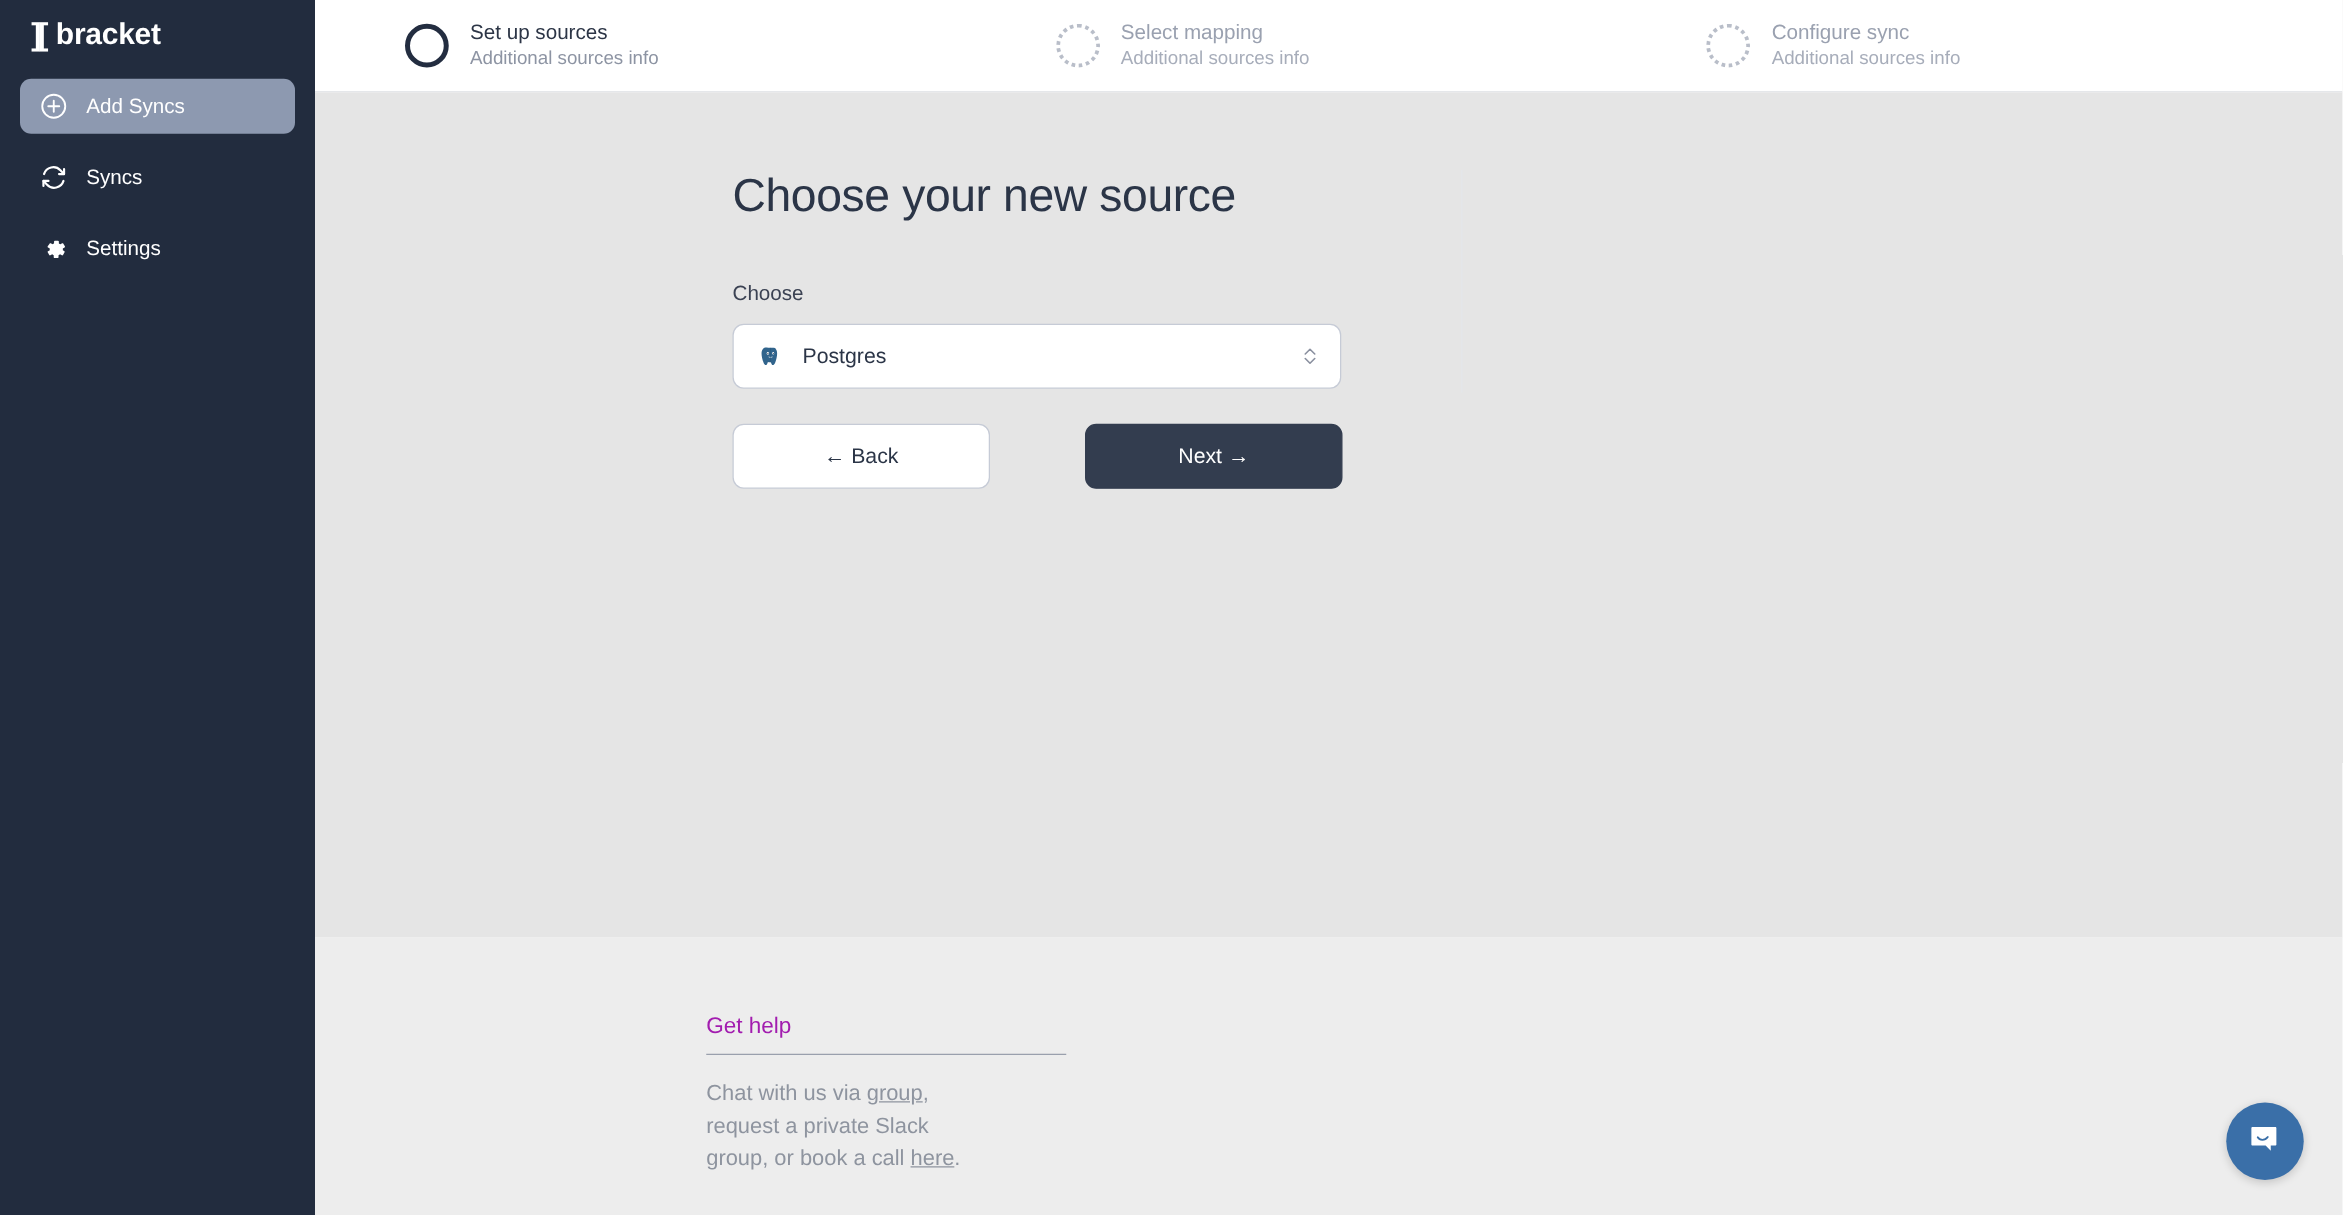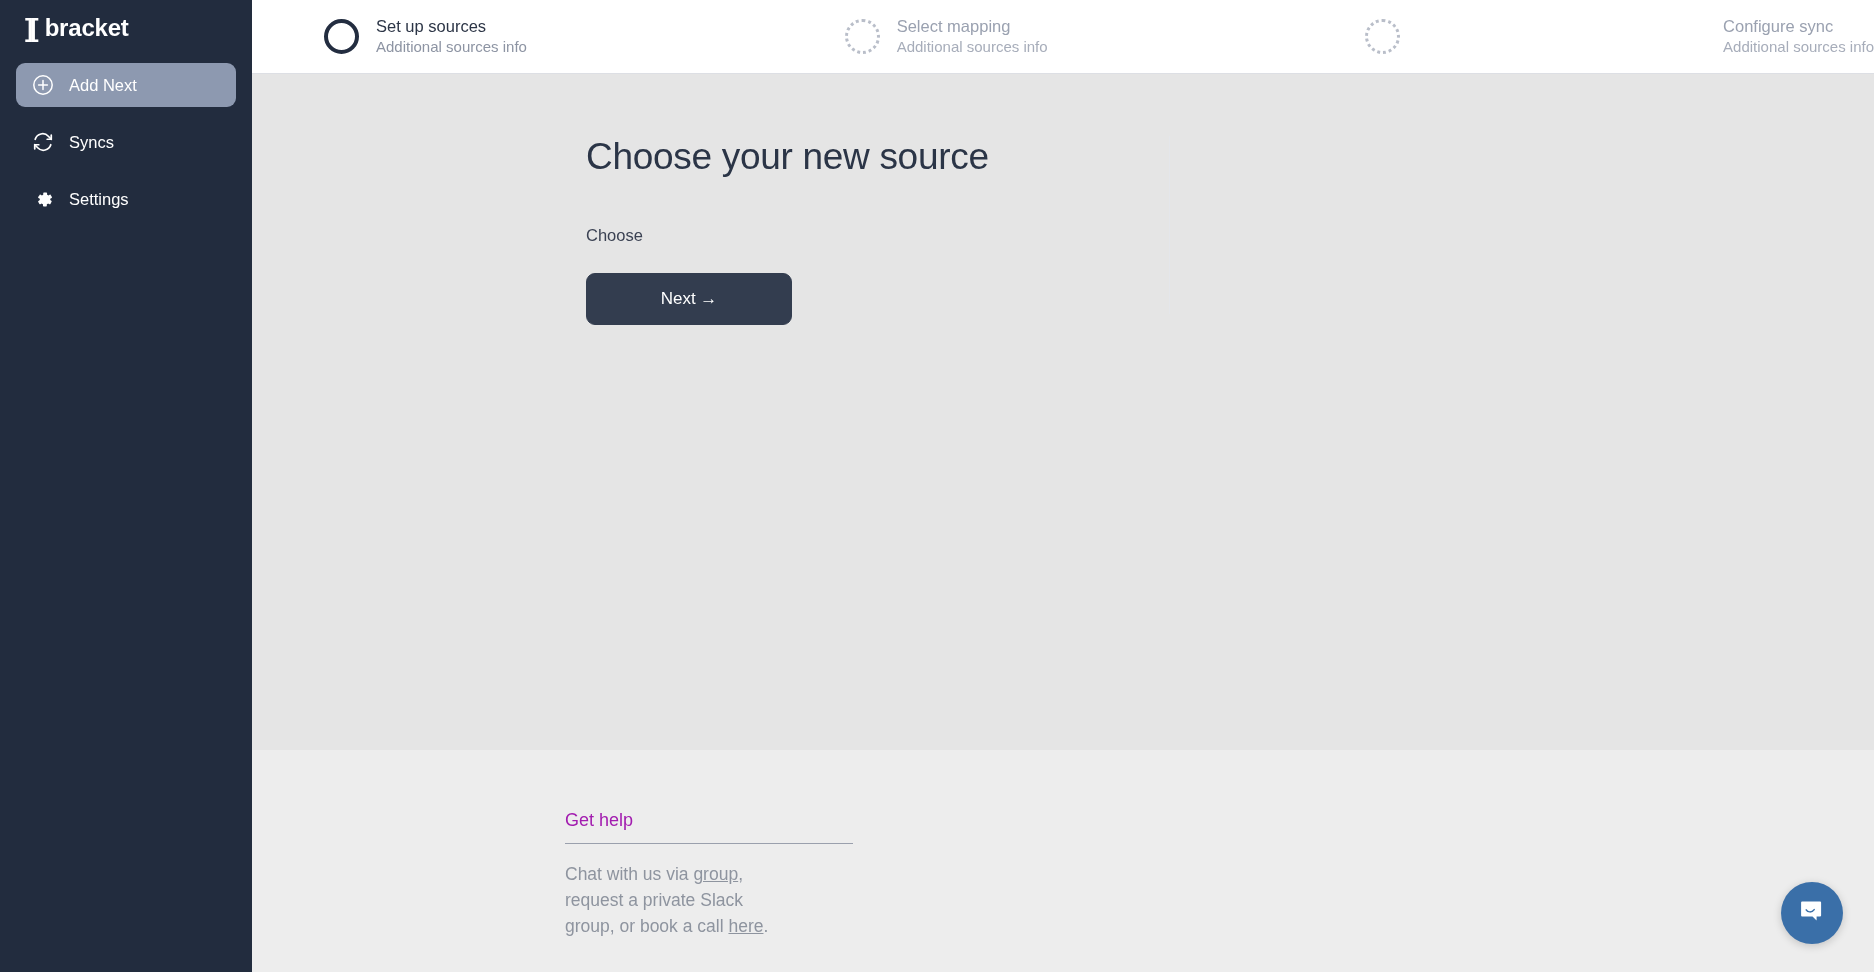--- a/index.html
+++ b/index.html
@@ -94,21 +94,21 @@
   .step {
     display: flex;
     align-items: center;
     gap: 17px;
     flex: 1 1 0;
     min-width: 0;
     padding-left: 158px;
   }
   .step:nth-child(1) { padding-left: 72px; }
   .step:nth-child(2) { padding-left: 12px; }
-  .step:nth-child(3) { padding-left: 12px; justify-content: space-between; }
+  .step:nth-child(3) { padding-left: 12px; }
   .step-circle {
     width: 35px;
     height: 35px;
     border-radius: 50%;
     flex: 0 0 35px;
   }
   .step-circle.solid {
     border: 4px solid #232d40;
   }
   .step-circle.dotted {
@@ -288,21 +288,21 @@
 
     <nav class="nav">
 
       <div class="nav-item active">
         <span class="nav-ico">
           <svg width="22" height="22" viewBox="0 0 22 22" fill="none">
             <circle cx="11" cy="11" r="9.2" stroke="#ffffff" stroke-width="1.5"></circle>
             <path d="M11 6.6v8.8M6.6 11h8.8" stroke="#ffffff" stroke-width="1.5" stroke-linecap="round"></path>
           </svg>
         </span>
-        <span>Add Next</span>
+        <span>Add Syncs</span>
       </div>
 
       <div class="nav-item">
         <span class="nav-ico">
           <svg width="22" height="22" viewBox="0 0 24 24" fill="none">
             <path d="M3.5 9a8.5 8.5 0 0 1 14.3-3.3L21 9" stroke="#ffffff" stroke-width="1.9" stroke-linecap="round" stroke-linejoin="round"></path>
             <path d="M20.5 15a8.5 8.5 0 0 1-14.3 3.3L3 15" stroke="#ffffff" stroke-width="1.9" stroke-linecap="round" stroke-linejoin="round"></path>
             <path d="M21 4.6V9h-4.4" stroke="#ffffff" stroke-width="1.9" stroke-linecap="round" stroke-linejoin="round"></path>
             <path d="M3 19.4V15h4.4" stroke="#ffffff" stroke-width="1.9" stroke-linecap="round" stroke-linejoin="round"></path>
           </svg>
@@ -355,22 +355,43 @@
 
     <section class="body">
       <div class="content">
 
         <div class="form-col">
 
           <h1 class="page-title">Choose your new source</h1>
 
           <div class="field-label">Choose</div>
 
+          <div class="select-box">
+            <span class="select-ico">
+              <svg width="19" height="19" viewBox="0 0 24 24">
+                <path d="M17.8 3.4c-1.4-.8-3.2-.7-4.6-.5-1.3-.3-2.6-.3-3.9 0C7.6 2.4 5.4 2.6 4.2 4 2.6 5.9 2.6 9 3.2 12c.4 2.4 1.2 5 2 6.6.5.9 1.2 1.8 2.1 1.6.7-.1 1.1-.9 1.4-1.6.2-.5.4-1 .7-1.3.4.1.8.2 1.2.2h.1c.4 0 .9 0 1.3-.2.3.3.5.8.7 1.3.3.7.7 1.5 1.4 1.6.9.2 1.6-.7 2.1-1.6.8-1.6 1.6-4.2 2-6.6.6-3 .6-6.1-1-8-.3-.3-.7-.5-1.1-.7z" fill="#31648c"></path>
+                <ellipse cx="9.2" cy="8.5" rx="1.15" ry="1.4" fill="#ffffff"></ellipse>
+                <ellipse cx="14.6" cy="8.4" rx="0.95" ry="1.25" fill="#ffffff"></ellipse>
+                <circle cx="9.3" cy="8.7" r="0.6" fill="#14283c"></circle>
+                <circle cx="14.7" cy="8.6" r="0.52" fill="#14283c"></circle>
+                <path d="M10.4 12.2c.9.5 2.2.5 3.1 0" stroke="#dfe6ee" stroke-width="0.9" fill="none" stroke-linecap="round"></path>
+                <path d="M11.9 2.9v14.8" stroke="#24506f" stroke-width="0.7" opacity="0.55"></path>
+              </svg>
+            </span>
+            <span class="select-value">Postgres</span>
+            <span class="select-caret">
+              <svg width="12" height="20" viewBox="0 0 12 20" fill="none">
+                <path d="M2.2 8.2L6 4.4l3.8 3.8" stroke="#8b91a0" stroke-width="1.3" stroke-linecap="round" stroke-linejoin="round"></path>
+                <path d="M2.2 11.8L6 15.6l3.8-3.8" stroke="#8b91a0" stroke-width="1.3" stroke-linecap="round" stroke-linejoin="round"></path>
+              </svg>
+            </span>
+          </div>
 
           <div class="btn-row">
+            <div class="btn btn-back">← Back</div>
             <div class="btn btn-next">Next →</div>
           </div>
 
         </div>
 
         <div class="divider-col"></div>
 
 
       </div>
     </section>

